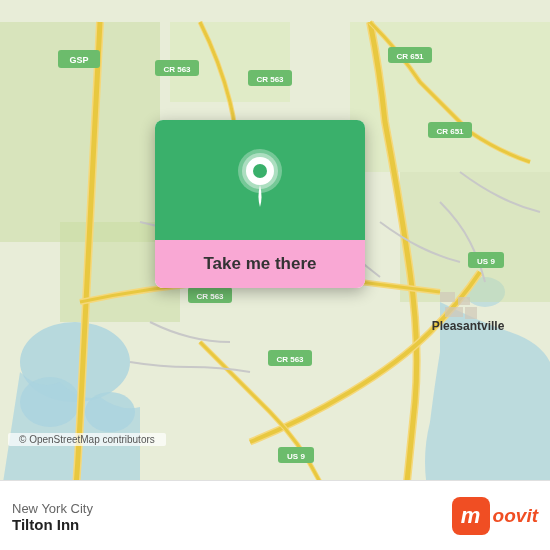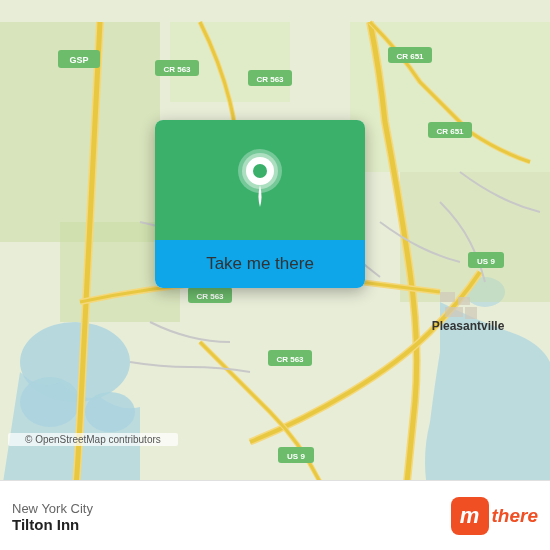--- a/index.html
+++ b/index.html
@@ -46,26 +46,26 @@
       display: flex;
       align-items: center;
       justify-content: center;
     }
 
     #popup-button {
       display: flex;
       align-items: center;
       justify-content: center;
       padding: 14px 10px;
-      background: #0ea5e9;
+      background: #f9a8d4;
       border: none;
       cursor: pointer;
       width: 100%;
       font-size: 17px;
-      font-weight: 400;
+      font-weight: 700;
       color: #333;
     }
 
     
     #bottom-bar {
       position: absolute;
       bottom: 0;
       left: 0;
       right: 0;
       height: 70px;
@@ -123,21 +123,21 @@
 
     
     #attribution {
       position: absolute;
       bottom: 78px;
       left: 8px;
       font-size: 10px;
       color: #555;
       z-index: 15;
       background: rgba(255,255,255,0.7);
-      padding: 1px 17px;
+      padding: 1px 11px;
       border-radius: 2px;
     }
   </style>
 </head>
 <body>
 
 <div id="map-container">
   <svg id="map-svg" viewBox="0 0 550 480" xmlns="http://www.w3.org/2000/svg">
 
     <rect width="550" height="480" fill="#e8edd8"></rect>
@@ -239,15 +239,15 @@
   <div id="attribution">© OpenStreetMap contributors</div>
 </div>
 
 <div id="bottom-bar">
   <div id="place-info">
     <div id="place-city">New York City</div>
     <div id="place-name">Tilton Inn</div>
   </div>
   <div id="moovit-logo">
     <div class="moovit-m">m</div>
-    <div class="moovit-text">there</div>
+    <div class="moovit-text">oovit</div>
   </div>
 </div>
 
 </body></html>

